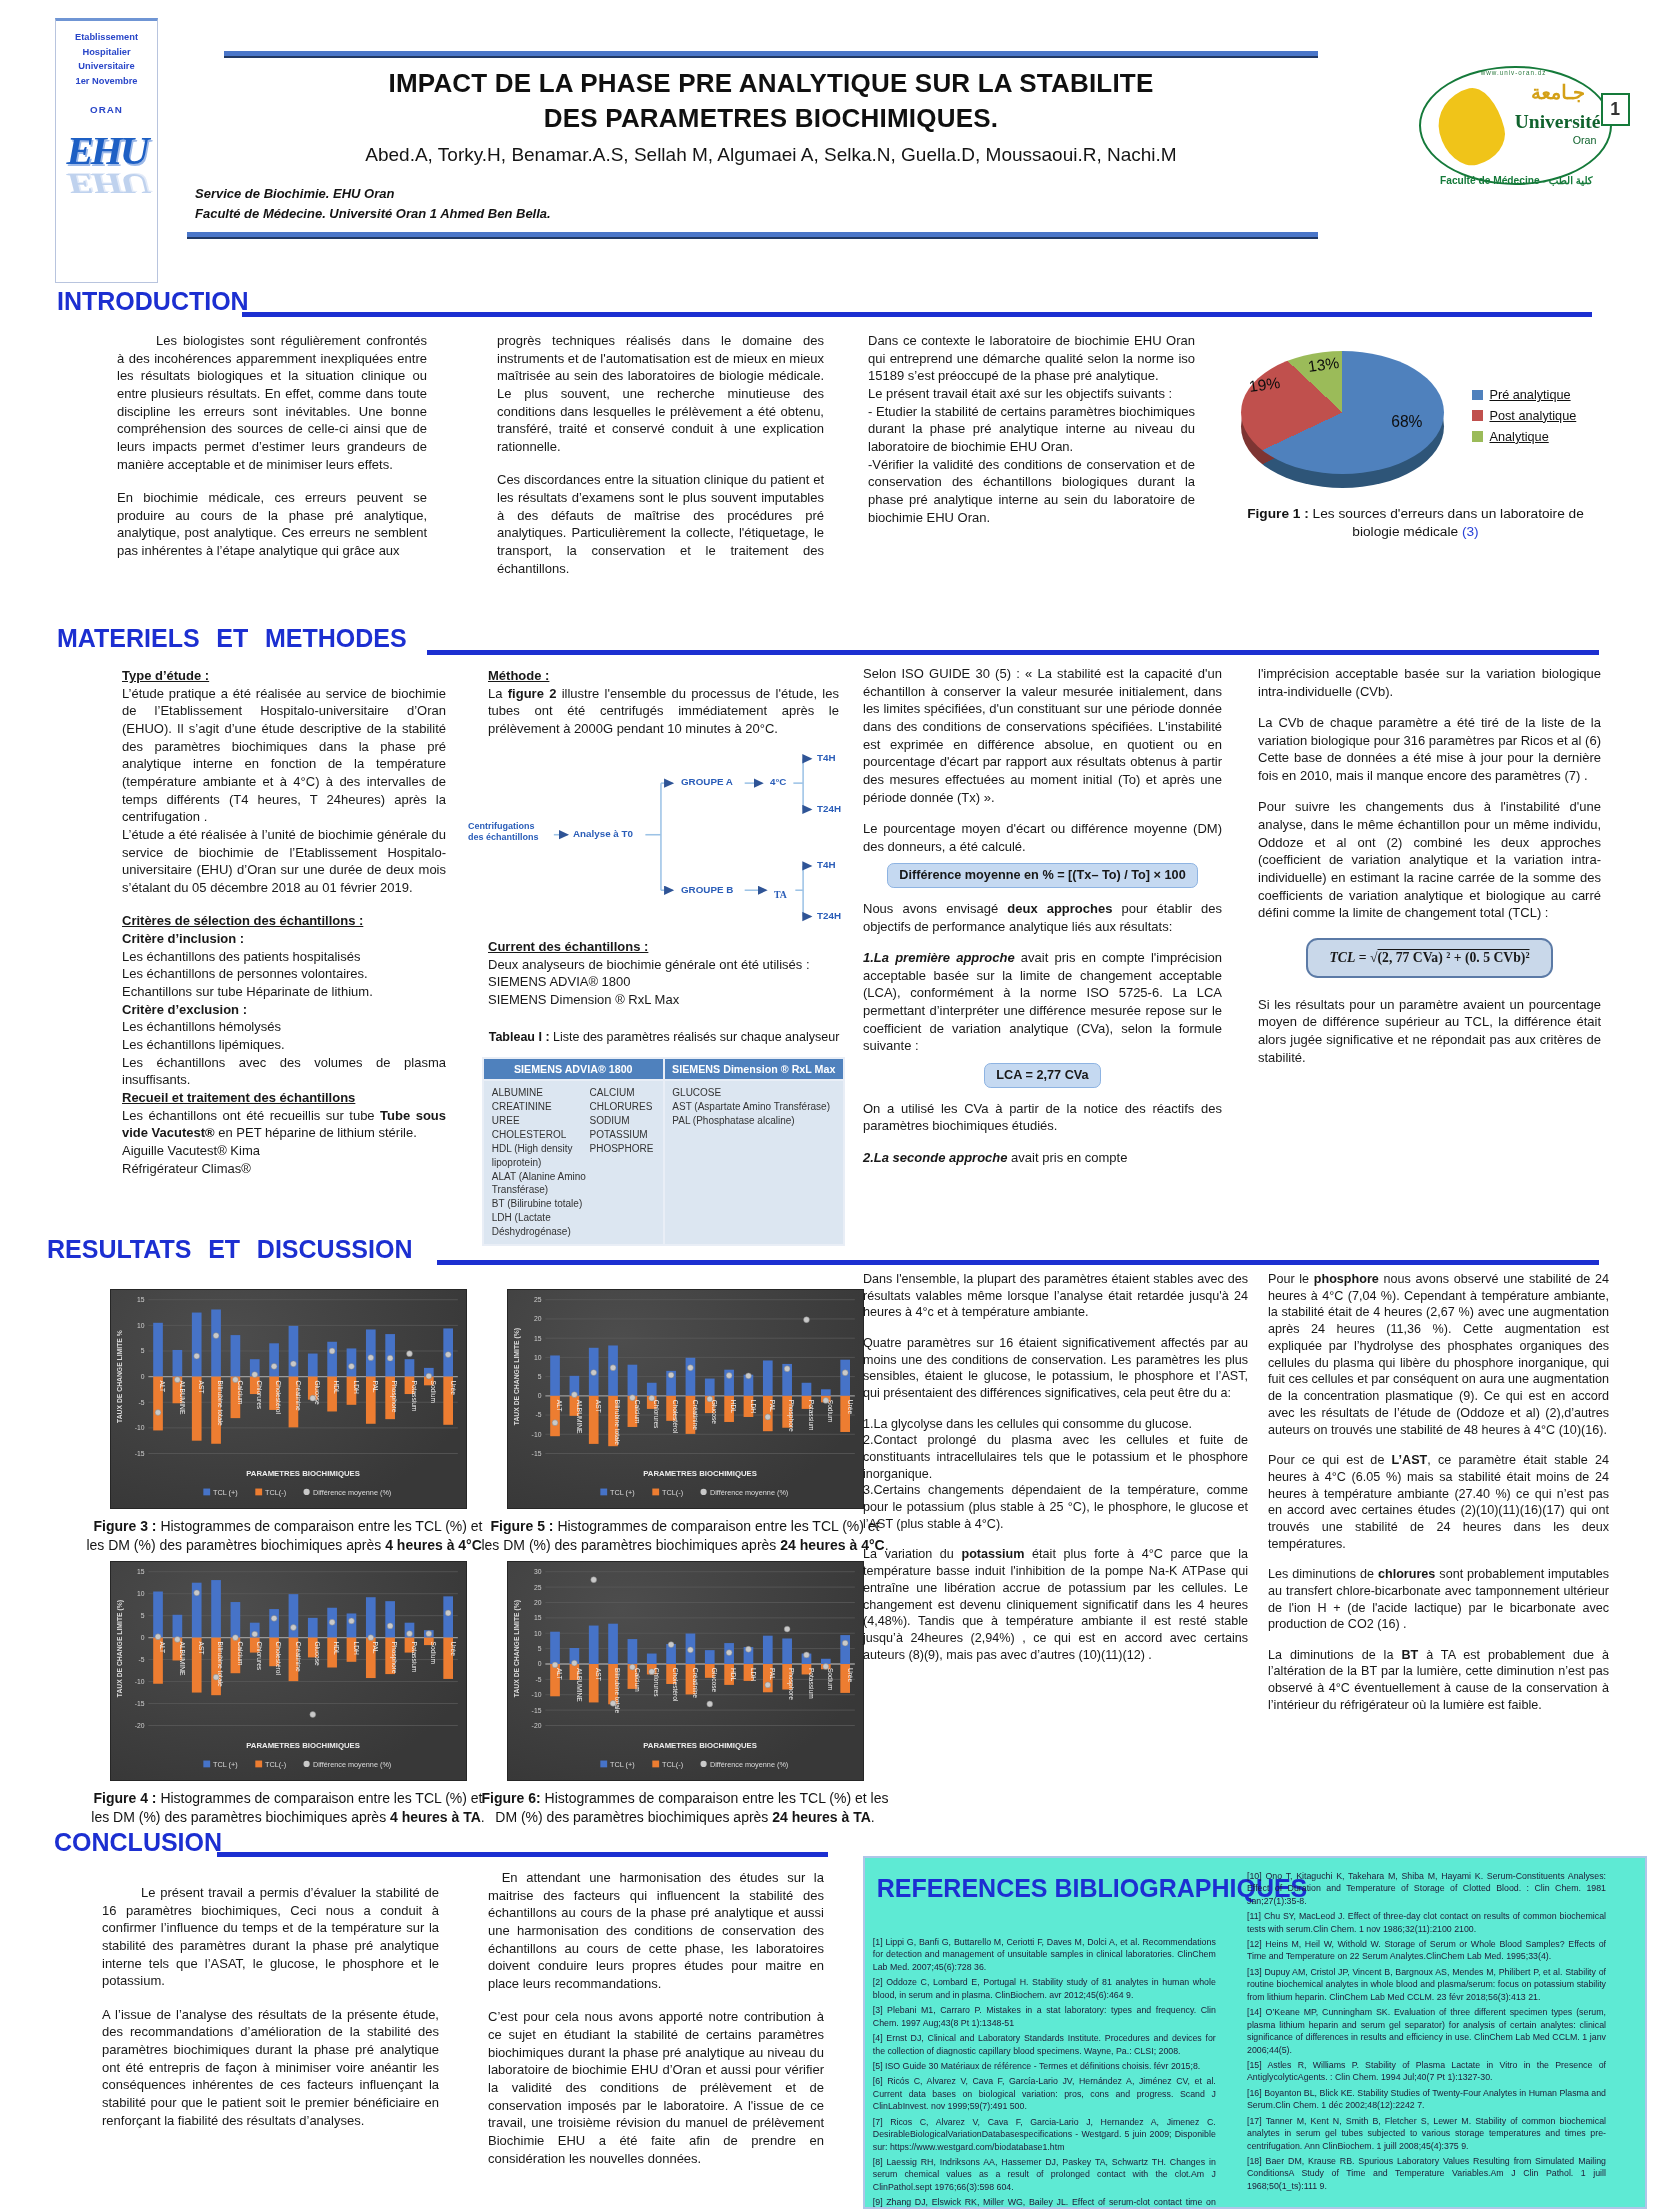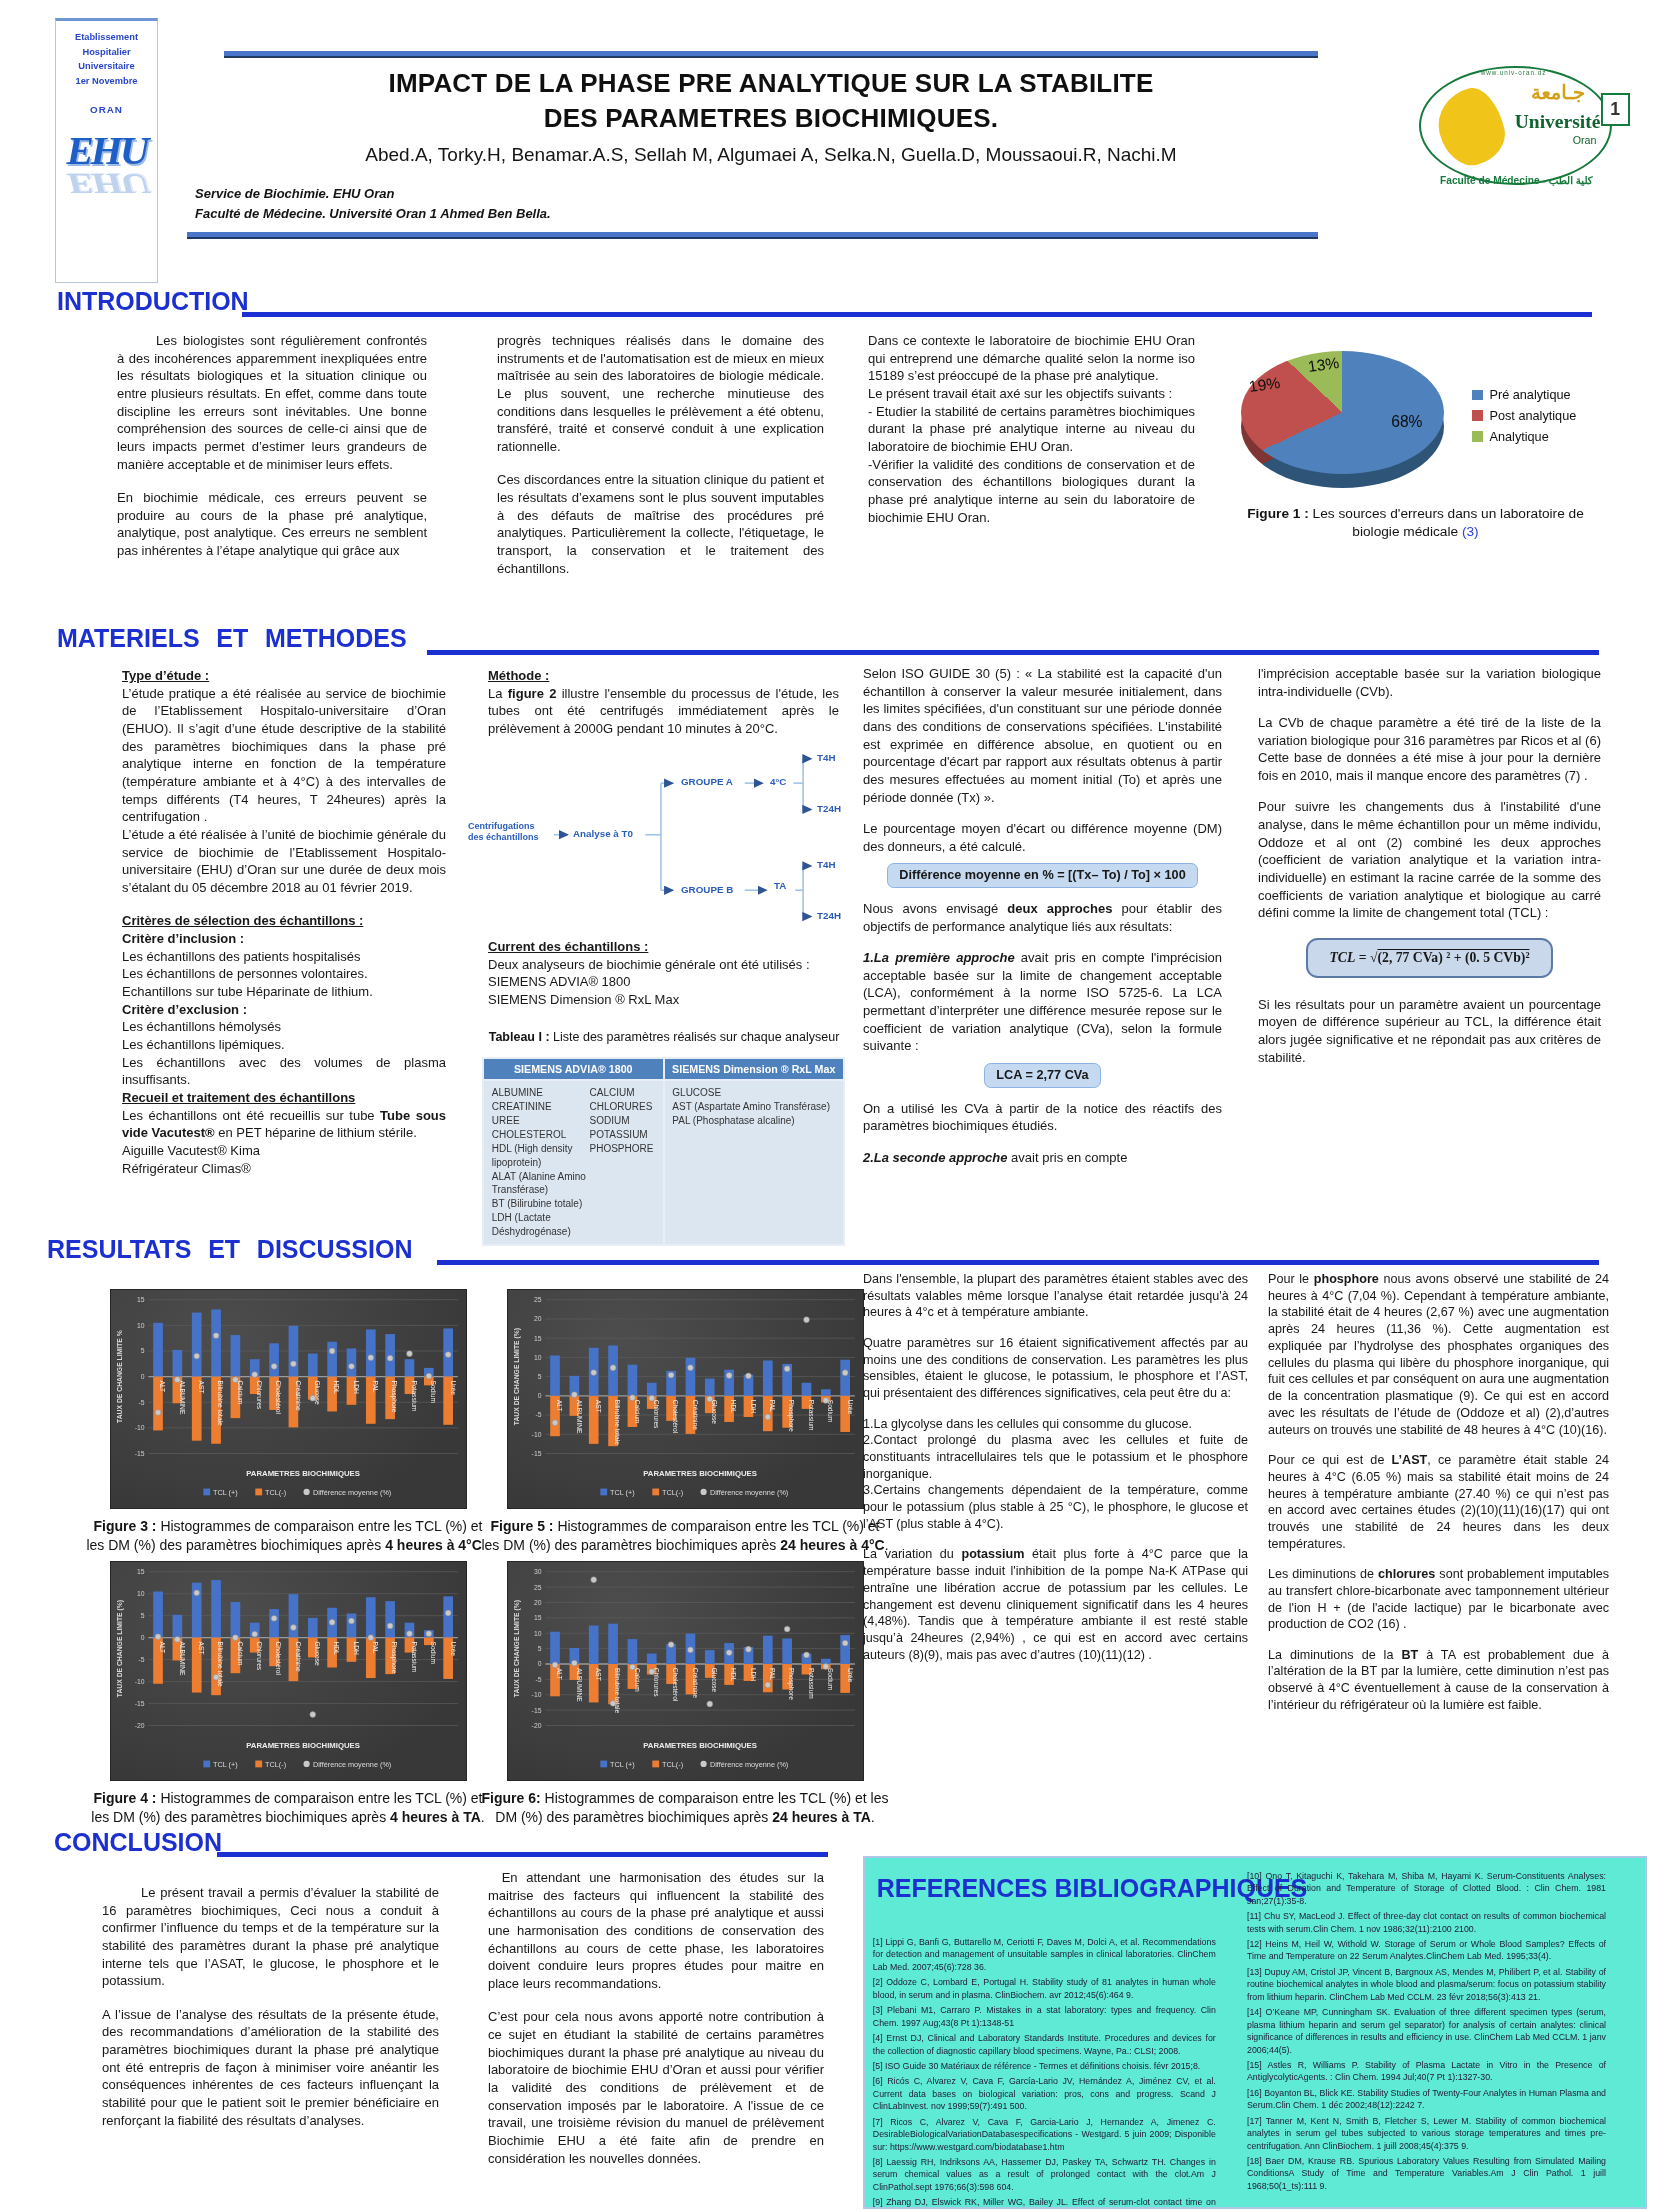--- a/index.html
+++ b/index.html
@@ -67,33 +67,33 @@
 
   
   .pie {position:absolute; left:1241px; top:351px; width:203px; height:123px;}
   .pie-layer {position:absolute; left:0; top:0; width:100%; height:100%; border-radius:50%;}
   .pie-shadow {top:13.7px;}
   .plabel {position:absolute; font-size:15.6px; color:#0d0d0d;}
   .pl0 {left:74%; top:50%;} .pl1 {left:4%; top:20%; transform:rotate(-8deg);} .pl2 {left:33%; top:4%; transform:rotate(-8deg);}
   .pieLegend {position:absolute; left:1472px; top:388px;}
   .plg-row {display:flex; align-items:center; margin-bottom:6.8px;}
   .plg-sq {width:10.7px; height:10.7px; margin-right:6.8px; flex:0 0 auto;}
-  .plg-t {font-size:12.7px; color:#111;}
+  .plg-t {font-size:12.7px; color:#111;text-decoration:underline;}
   .f1cap {position:absolute; left:1246px; top:505px; width:339px; text-align:center;
           font-size:13.7px; line-height:1.35;}
   .f1cap .blue {color:#2a43d8;}
 
   
   .fig2 {position:absolute; left:468px; top:751px; width:382px; height:185px;}
   .fig2 svg {position:absolute; left:0; top:0;}
   .n {position:absolute; color:#2a5db8; font-weight:bold; font-size:9.8px; white-space:nowrap;}
   .centr {left:0; top:70px; width:86px; font-size:9px; white-space:normal; line-height:1.2;}
   .analyse {left:105px; top:77px;}
   .ga {left:213px; top:25px;} .gb {left:213px; top:133px;}
-  .c4 {left:302px; top:25px;} .ta {left:306px; top:129px;}
+  .c4 {left:302px; top:25px;} .ta {left:306px; top:138px;font-family:Liberation Serif, serif;}
   .t4a {left:349px; top:1px;} .t24a {left:349px; top:52px;}
   .t4b {left:349px; top:108px;} .t24b {left:349px; top:159px;}
 
   
   .tabcap {position:absolute; left:476px; top:1030px; width:376px; text-align:center; font-size:12.5px;}
   .ptable {position:absolute; left:482px; top:1057px; width:363px; border-collapse:collapse;
            font-size:10px;}
   .ptable th {background:#4f81bd; color:#fff; font-size:10.7px; font-weight:bold; padding:3.9px 2px;
               border:2px solid #e9eef6; width:50%;}
   .ptable td {background:#dce6f1; color:#333; vertical-align:top; padding:4.9px 7.8px;

